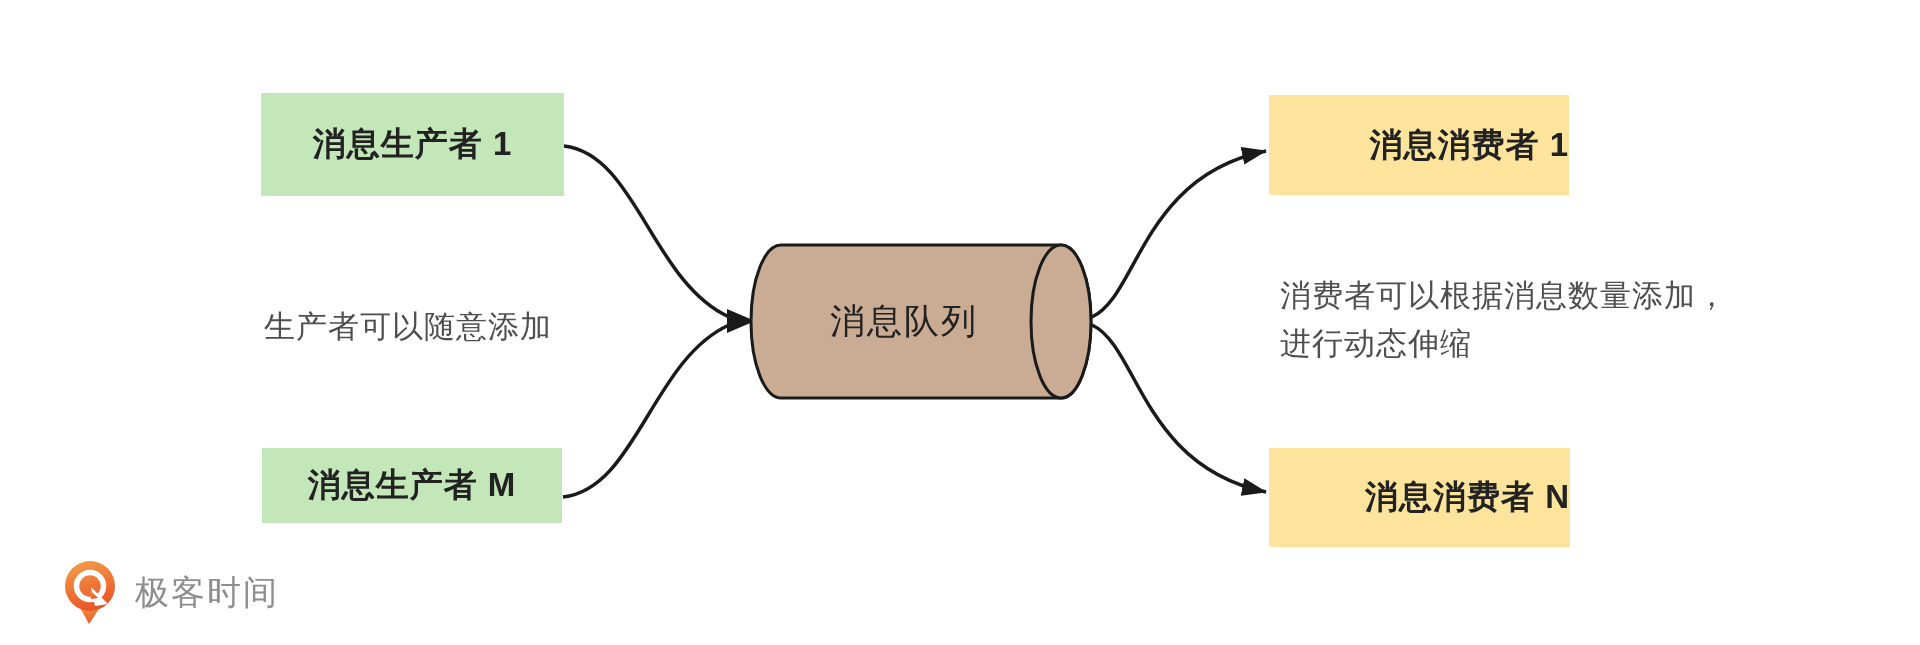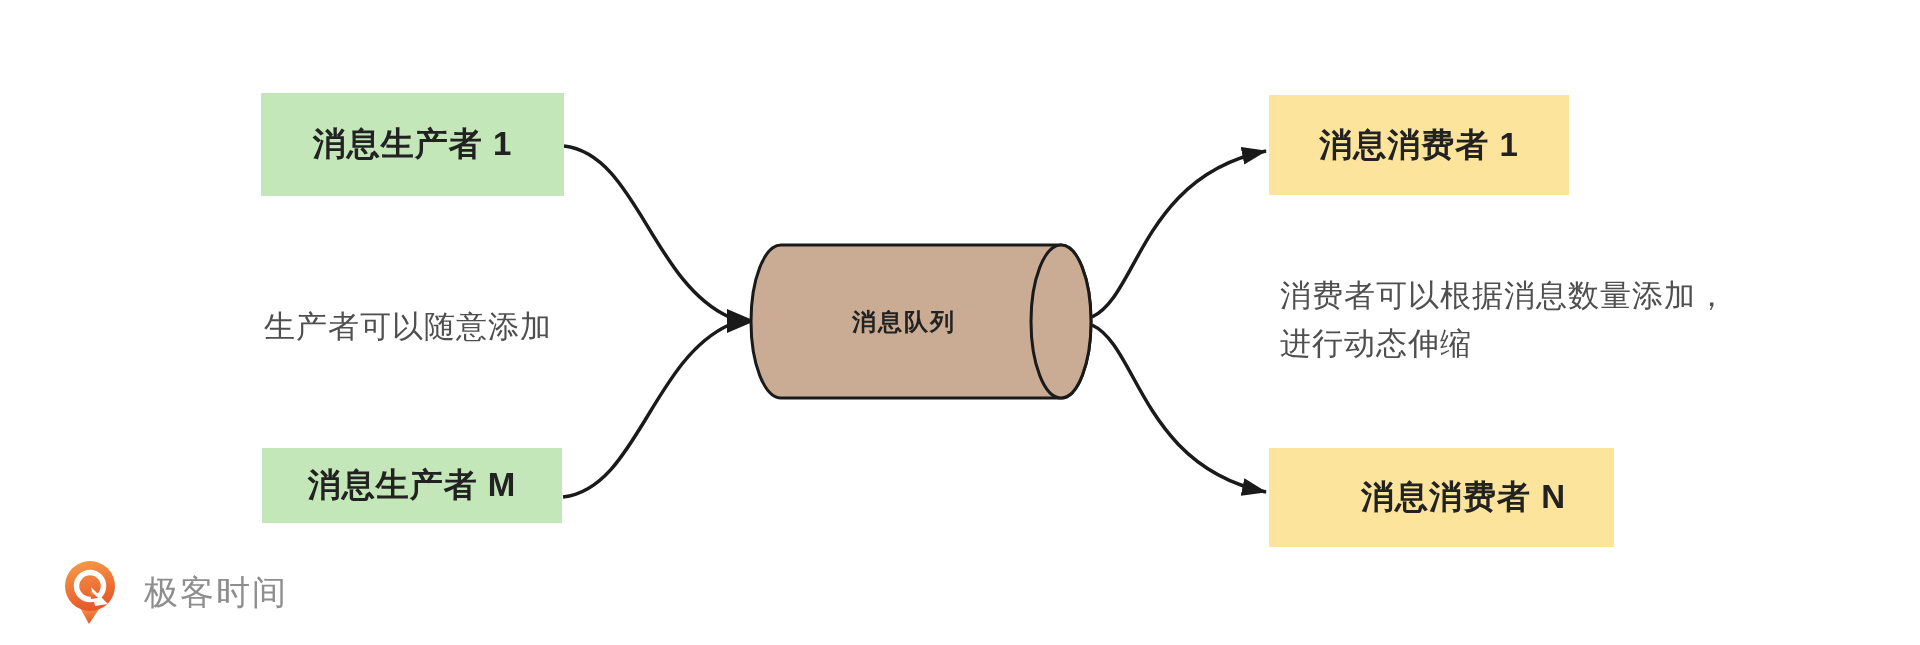--- a/index.html
+++ b/index.html
@@ -7,38 +7,38 @@
     position:relative;width:1920px;height:645px;background:#ffffff;overflow:hidden;
     font-family:"Liberation Sans","DejaVu Sans",sans-serif;
     margin-left:24px;
   }
   .layer{position:absolute;left:0;top:0;width:1920px;height:645px;}
   .node{
     position:absolute;display:flex;align-items:center;justify-content:center;
     font-size:33px;font-weight:600;color:#222222;letter-spacing:1px;white-space:nowrap;
   }
   .producer{background:#c3e7b8;}
-  .consumer{background:#fce49d;}
+  .consumer{background:#fce49d;justify-content:flex-end;}
   .queue-label{
     position:absolute;left:735px;top:245px;width:290px;height:153px;
     display:flex;align-items:center;justify-content:center;
-    font-size:24px;font-weight:700;color:#222222;letter-spacing:2px;white-space:nowrap;
+    font-size:35px;font-weight:400;color:#222222;letter-spacing:2px;white-space:nowrap;
   }
   .annotation{
     position:absolute;font-size:31px;color:#4f4f4f;font-weight:400;
     letter-spacing:1px;white-space:nowrap;line-height:48px;
   }
   .logo{
-    position:absolute;left:40px;top:560px;display:flex;align-items:center;gap:28px;
+    position:absolute;left:40px;top:560px;display:flex;align-items:center;gap:19px;
   }
   .logo-text{font-size:34px;color:#8e8e8e;font-weight:500;letter-spacing:2px;white-space:nowrap;}
   #p1{left:237px;top:93px;width:303px;height:103px;}
   #p2{left:238px;top:448px;width:300px;height:75px;}
   #c1{left:1245px;top:95px;width:300px;height:100px;}
-  #c2{left:1245px;top:448px;width:301px;height:99px;padding-left:44px;}
+  #c2{left:1245px;top:448px;width:301px;height:99px;}
   #ann-left{left:240px;top:303px;}
   #ann-right{left:1256px;top:272px;}
 </style>
 </head>
 <body>
 
 <div class="stage">
 
   <svg class="layer" viewBox="0 0 1920 645" xmlns="http://www.w3.org/2000/svg">
     <defs>

